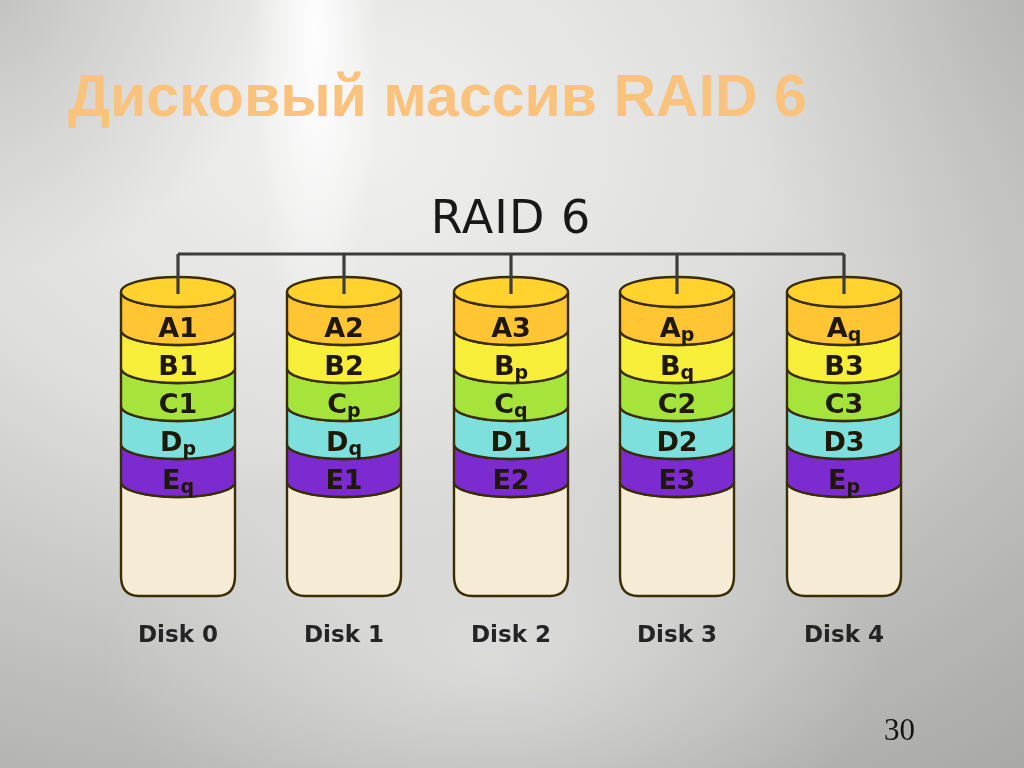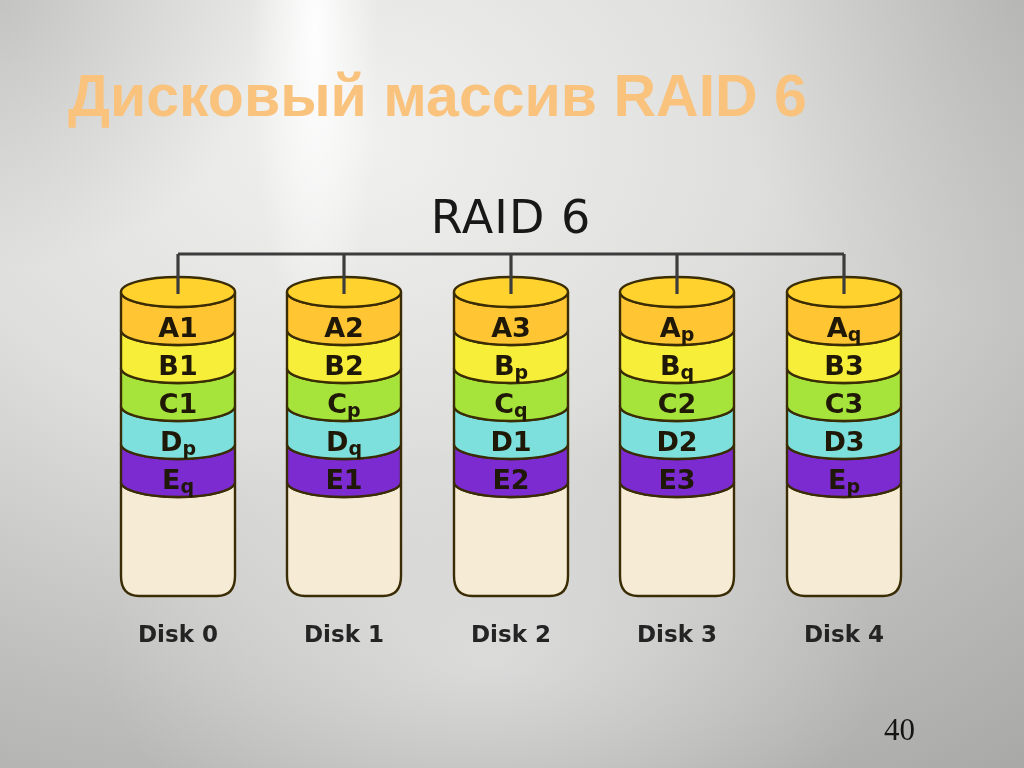--- a/index.html
+++ b/index.html
@@ -139,15 +139,15 @@
       <text class="blk" x="57" y="337" text-anchor="middle"><tspan>A</tspan><tspan class="sub" dy="4">q</tspan></text>
       <text class="blk" x="57" y="375" text-anchor="middle"><tspan>B3</tspan><tspan class="sub" dy="4"></tspan></text>
       <text class="blk" x="57" y="413" text-anchor="middle"><tspan>C3</tspan><tspan class="sub" dy="4"></tspan></text>
       <text class="blk" x="57" y="451" text-anchor="middle"><tspan>D3</tspan><tspan class="sub" dy="4"></tspan></text>
       <text class="blk" x="57" y="489" text-anchor="middle"><tspan>E</tspan><tspan class="sub" dy="4">p</tspan></text>
       <text class="dlabel" x="57" y="642" text-anchor="middle">Disk 4</text>
     </g>
 
   </svg>
 
-  <div class="page-number">40</div>
+  <div class="page-number">30</div>
 
 </div>
 
 </body></html>

